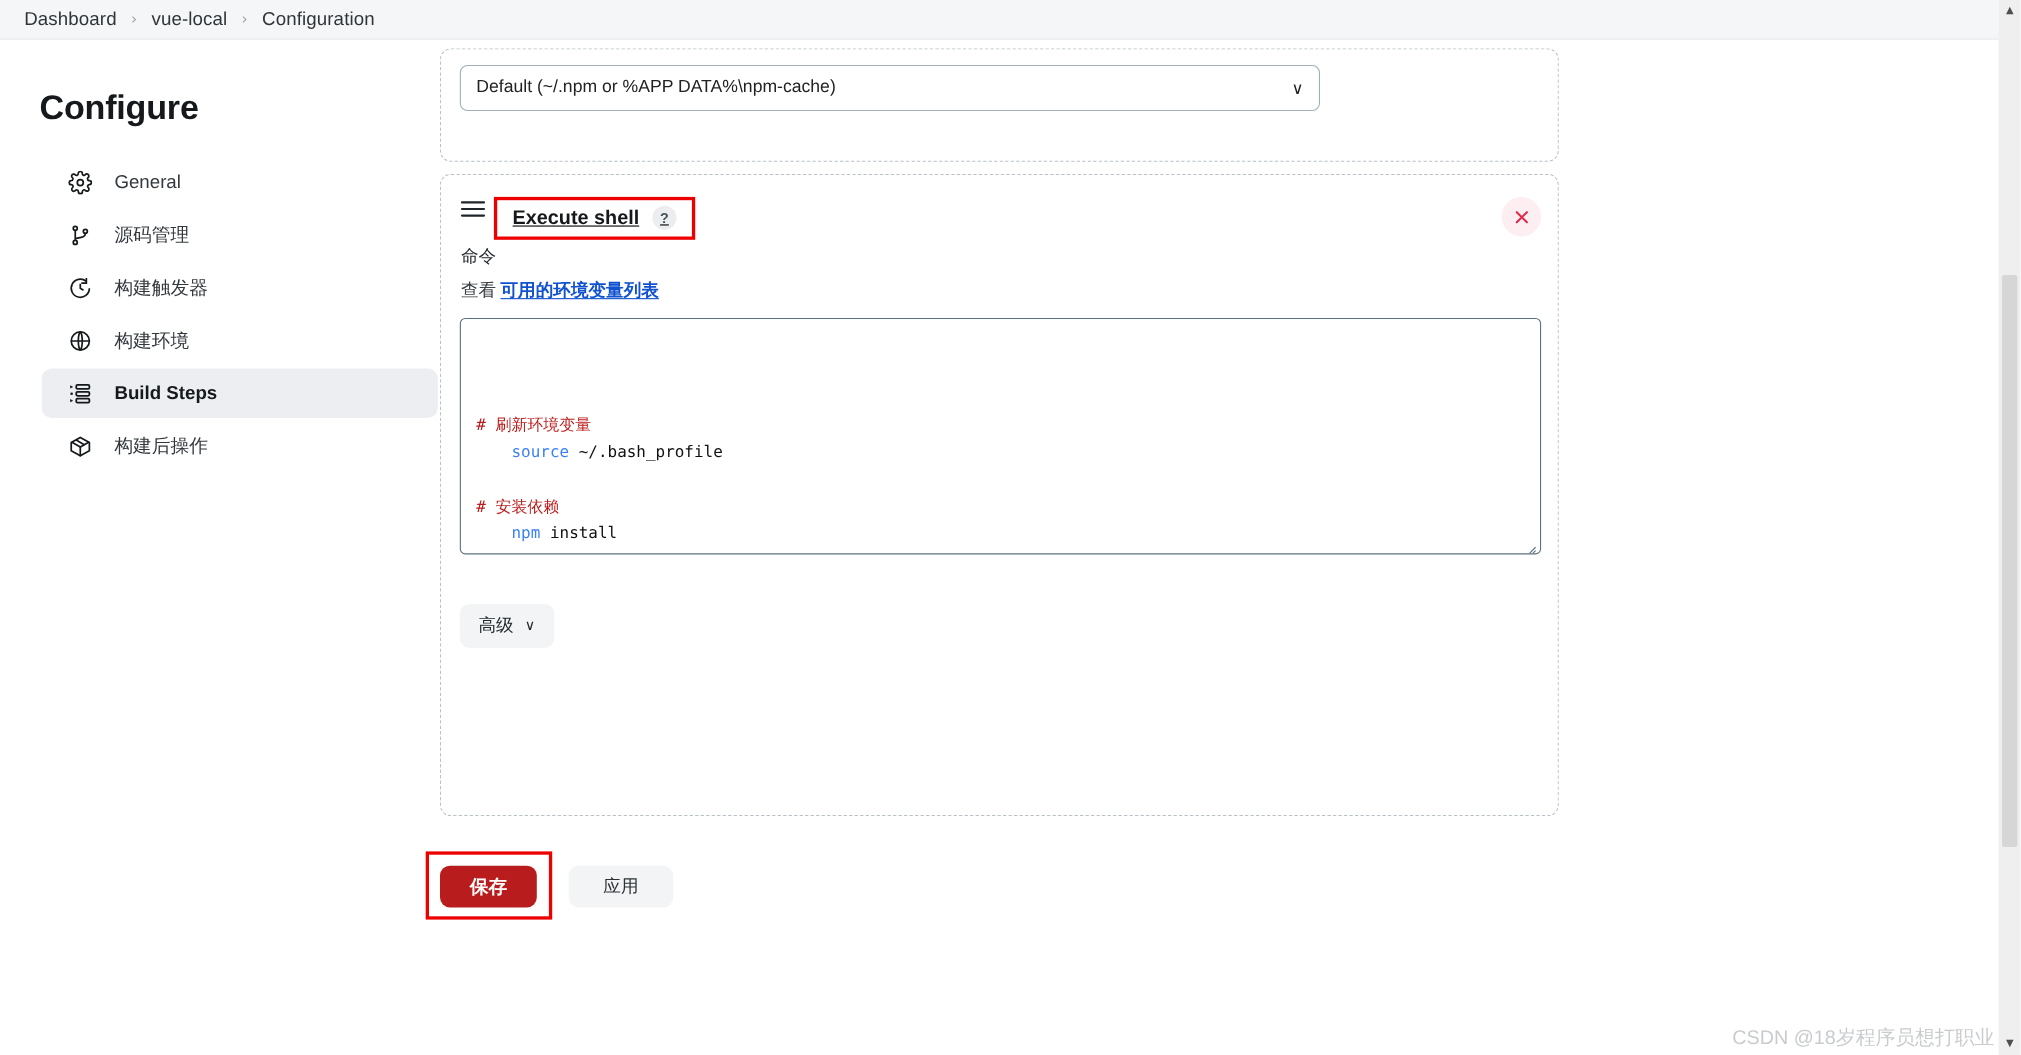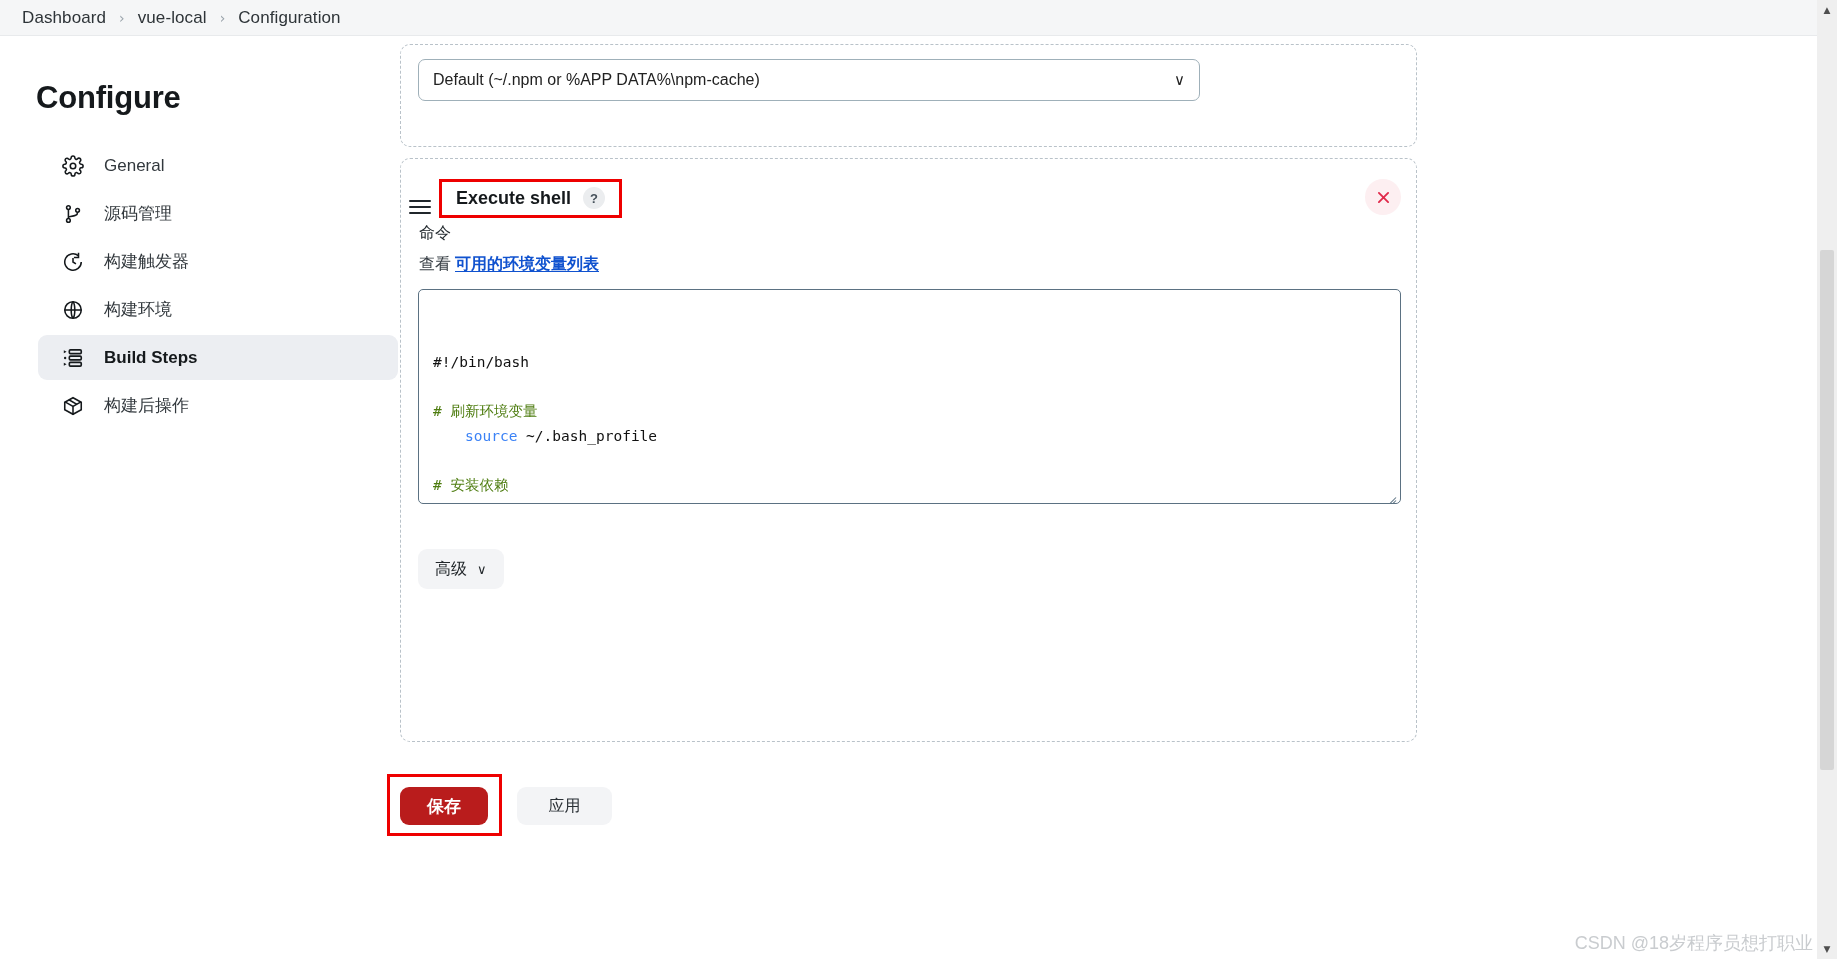--- a/index.html
+++ b/index.html
@@ -78,21 +78,21 @@
   
   .select-wrap {
     position: absolute; left: 17px; top: 14px; width: 782px; height: 42px;
     border: 1px solid #9fb0b9; border-radius: 7px; background: #fff;
     display: flex; align-items: center; padding: 0 14px;
   }
   .select-val { font-size: 16px; color: #222; flex: 1 1 auto; white-space: nowrap; }
   .chev { color: #222; font-size: 15px; font-family: "DejaVu Sans", sans-serif; }
 
   
-  .shell-head { position: absolute; left: 8px; top: 20px; display: flex; align-items: flex-end; }
+  .shell-head { position: absolute; left: 18px; top: 20px; display: flex; align-items: flex-start; text-decoration: underline; }
   .drag-handle {
     width: 22px; height: 22px; display: flex; flex-direction: column;
     justify-content: center; gap: 4px; cursor: grab; margin-right: 8px;
   }
   .drag-handle i { display: block; height: 2px; background: #20262b; border-radius: 1px; }
   .shell-title-box {
     border: 3px solid #ee0000; padding: 5px 14px 6px 14px;
     display: flex; align-items: center; gap: 12px;
   }
   .shell-title { font-size: 18px; font-weight: 700; color: #15191c; }
@@ -124,21 +124,21 @@
   
   .code-area {
     position: absolute; left: 17px; top: 130px; width: 983px; height: 215px;
     border: 1px solid #5b7182; border-radius: 5px; background: #ffffff;
     padding: 11px 14px;
     font-family: "DejaVu Sans Mono", monospace;
     font-size: 14.5px; line-height: 24.6px;
     white-space: pre; overflow: hidden; color: #111;
     cursor: text;
   }
-  .code-area .cm { color: #4d7c0f; }
+  .code-area .cm { color: #b91c1c; }
   .code-area .kw { color: #3b82f6; margin-left: 32px; }
   .resize-grip {
     position: absolute; right: 3px; bottom: 2px; width: 14px; height: 14px;
     pointer-events: none;
   }
   .resize-grip i {
     position: absolute; right: 1px; background: #5b7182; height: 1px;
     transform: rotate(-45deg); transform-origin: right center;
   }
 
@@ -324,21 +324,21 @@
         </svg>
       </div>
 
       <div class="field-label">命令</div>
 
       <div class="env-line">
         <span class="plain">查看</span><span class="lnk">可用的环境变量列表</span>
       </div>
 
       <div class="code-area" id="code-area">
-        <div><span>#!/bin/bash</span></div><div>&nbsp;</div><div><span class="cm"># 刷新环境变量</span></div><div><span class="kw">source</span><span> ~/.bash_profile</span></div><div>&nbsp;</div><div><span class="cm"># 安装依赖</span></div><div><span class="kw">npm</span><span> install</span></div><div class="resize-grip">
+        <div>&nbsp;</div><div><span class="cm"># 刷新环境变量</span></div><div><span class="kw">source</span><span> ~/.bash_profile</span></div><div>&nbsp;</div><div><span class="cm"># 安装依赖</span></div><div><span class="kw">npm</span><span> install</span></div><div class="resize-grip">
           <i style="top:10px;width:12px;"></i><i style="top:13px;width:7px;"></i>
         </div>
       </div>
 
       <button class="adv-btn">
         <span>高级</span>
         <span class="chev2">∨</span>
       </button>
     </div>
 

